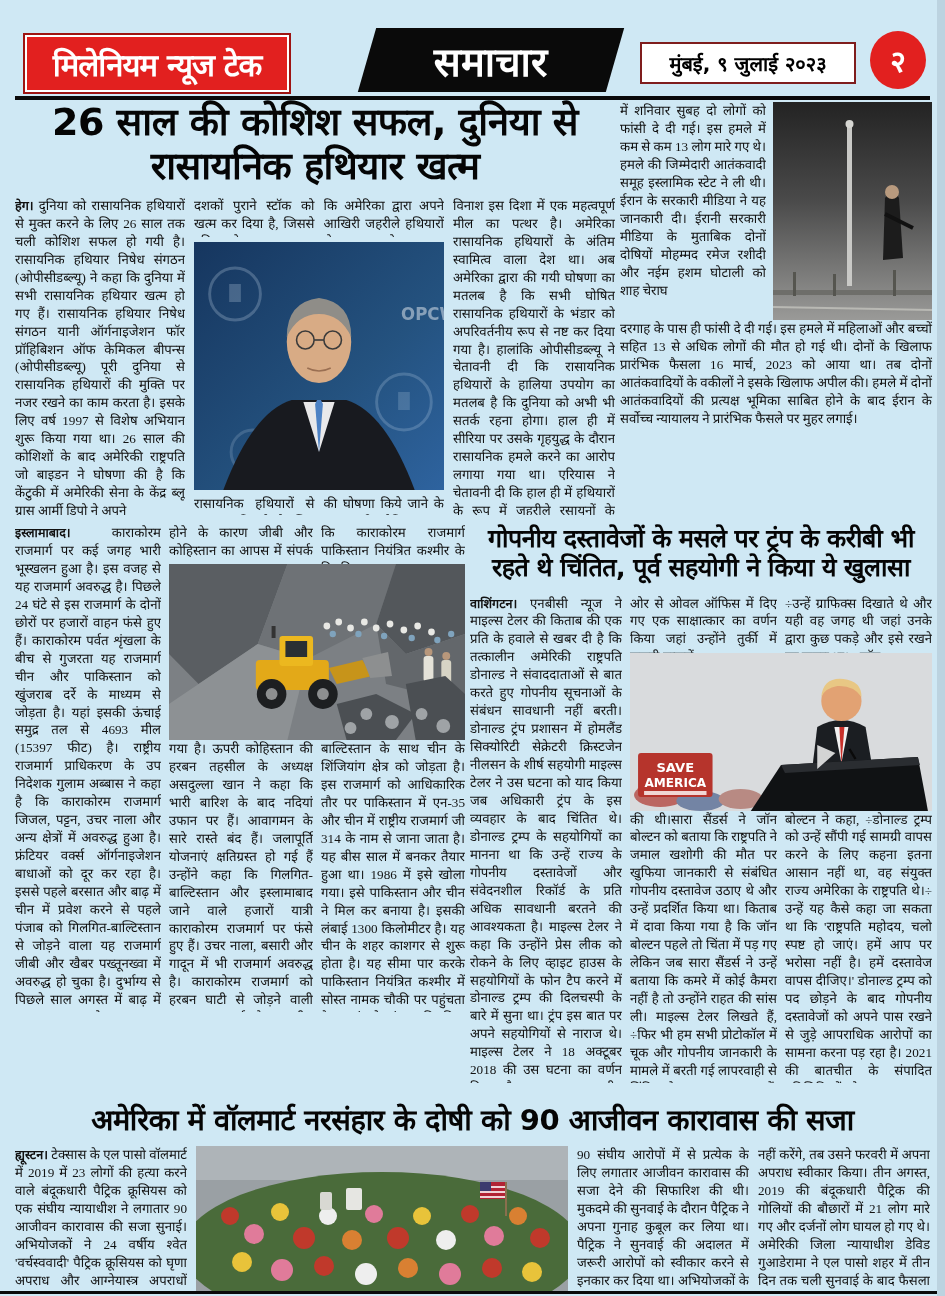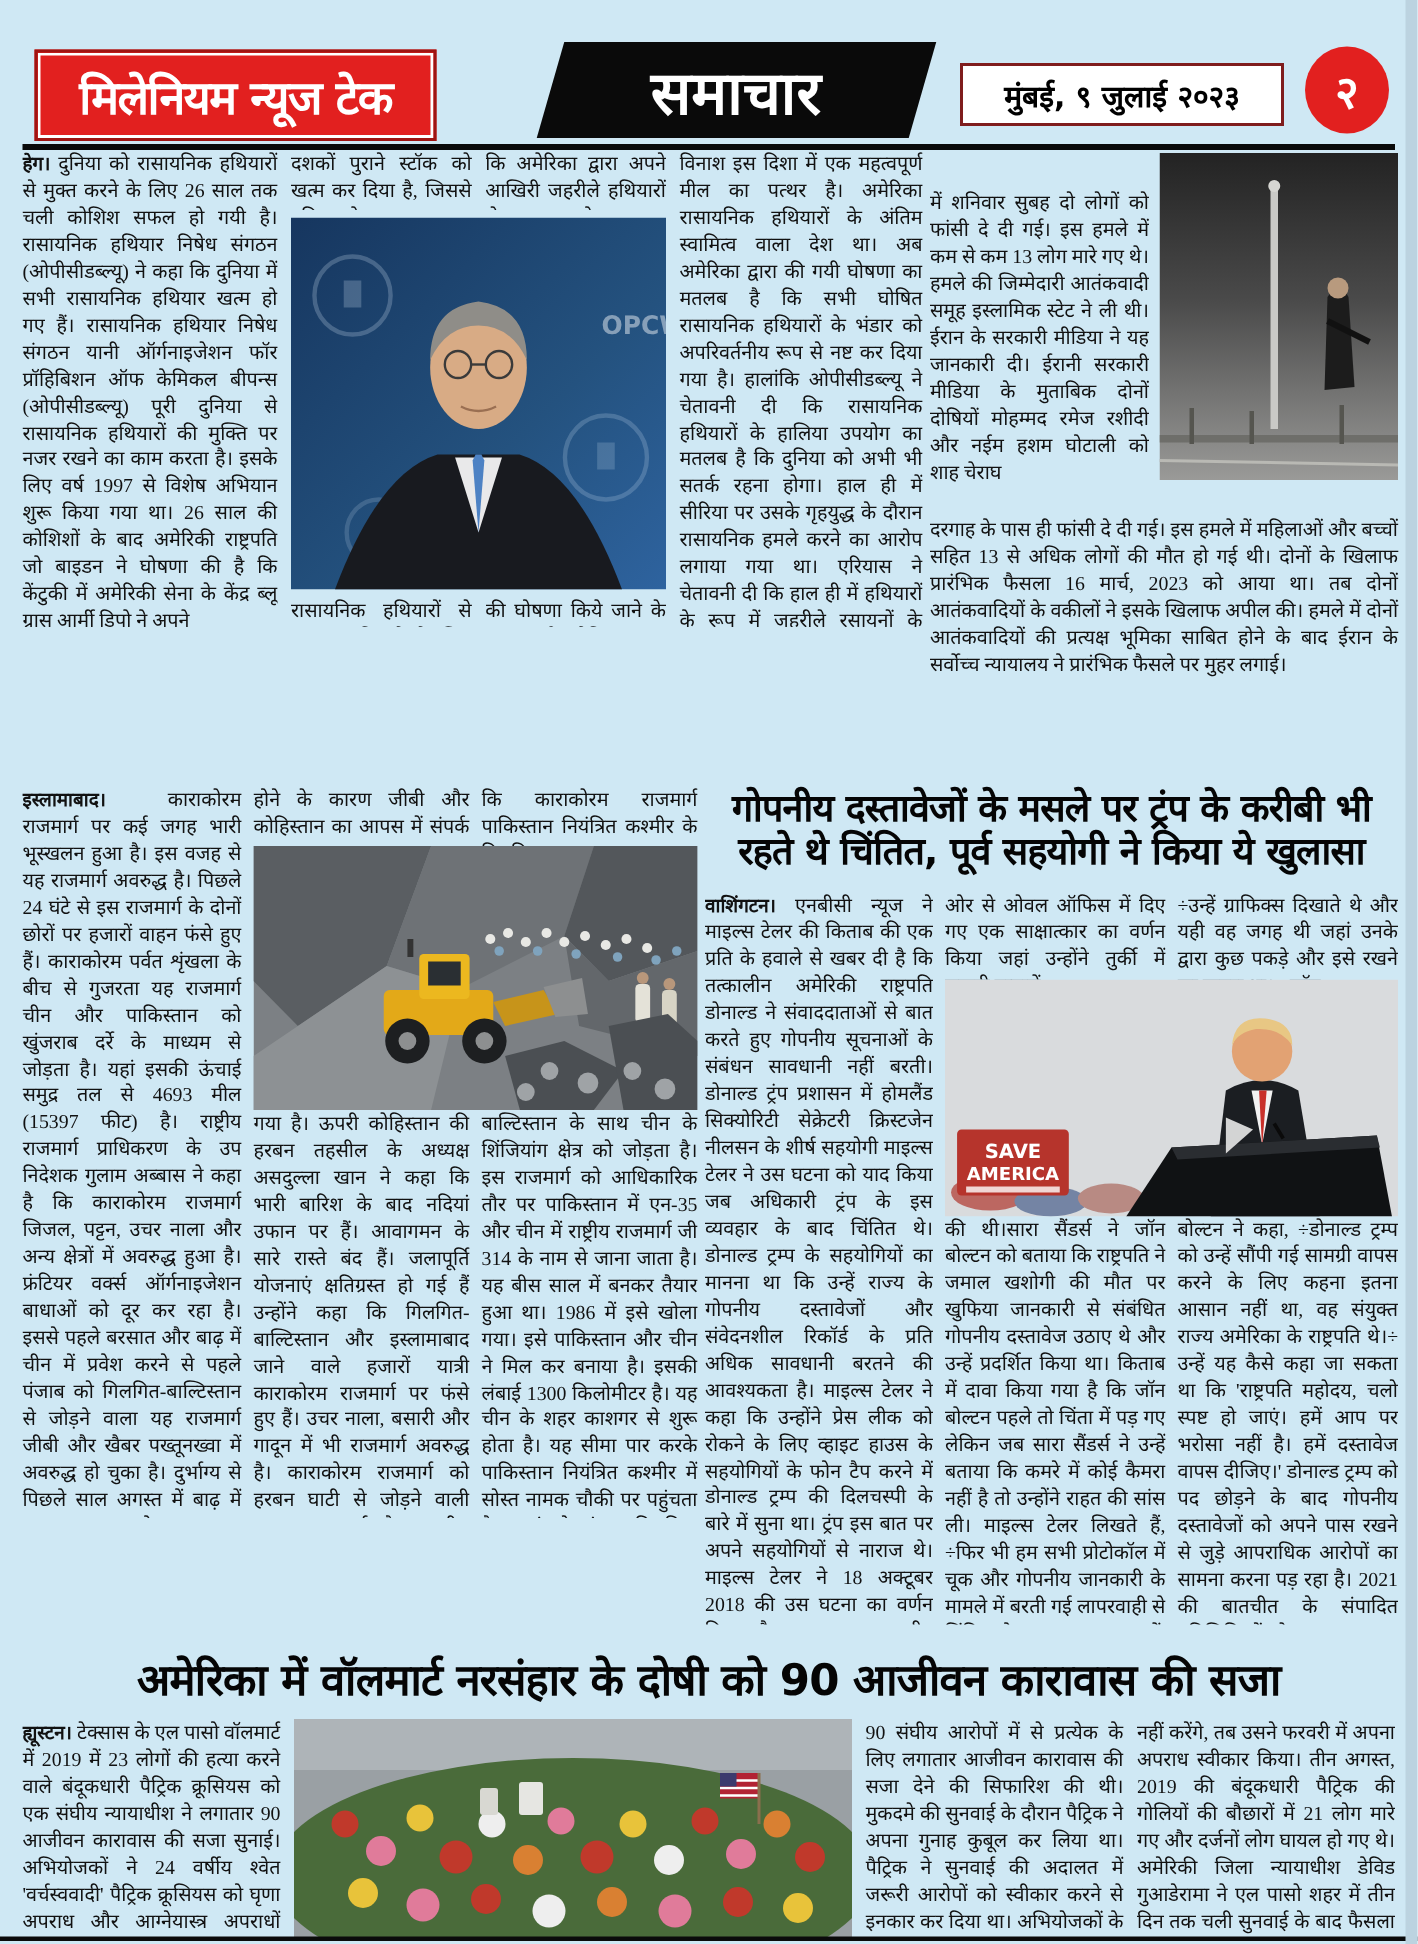--- a/index.html
+++ b/index.html
@@ -58,21 +58,21 @@
     grid-template-rows:40px 248px auto;
     grid-template-areas:"c1 c2t c3t c4" "c1 ph ph c4" "c1 c2b c3b c4";
   }
   .a1c1{grid-area:c1;} .a1c2t{grid-area:c2t;} .a1c3t{grid-area:c3t;}
   .a1ph{grid-area:ph;} .a1c2b{grid-area:c2b;} .a1c3b{grid-area:c3b;} .a1c4{grid-area:c4;}
 
   
   .art2{position:absolute;left:620px;top:100px;width:312px;height:430px;}
   .art2 .headline{font-size:26px;margin:0 0 6px 0;}
   .art2-mid{display:flex;gap:7px;margin-top:2px;}
-  .art2-mid .txt{width:146px;height:218px;overflow:hidden;margin-top:24px;}
+  .art2-mid .txt{width:146px;height:218px;overflow:hidden;}
   .art2-mid .pic{width:159px;height:218px;}
 
   
   .art3{position:absolute;left:15px;top:524px;width:450px;height:560px;}
   .art3 .headline{font-size:25px;margin:0 0 7px 0;}
   .art3-grid{
     display:grid;height:488px;
     grid-template-columns:146px 1fr 1fr;gap:0 8px;
     grid-template-rows:40px 176px auto;
     grid-template-areas:"c1 c2t c3t" "c1 ph ph" "c1 c2b c3b";
@@ -118,20 +118,21 @@
     <div class="date-box">
       <span>मुंबई, ९ जुलाई २०२३</span>
     </div>
     <div class="page-circle">
       <span>२</span>
     </div>
   </div>
   <div class="rule-top"></div>
 
   <div class="art1">
+    <h1 class="headline">26 साल की कोशिश सफल, दुनिया से रासायनिक हथियार खत्म</h1>
     <div class="art1-grid">
       <div class="colblock bodytxt a1c1">
         <p><b>हेग।</b> <span>दुनिया को रासायनिक हथियारों से मुक्त करने के लिए 26 साल तक चली कोशिश सफल हो गयी है। रासायनिक हथियार निषेध संगठन (ओपीसीडब्ल्यू) ने कहा कि दुनिया में सभी रासायनिक हथियार खत्म हो गए हैं। रासायनिक हथियार निषेध संगठन यानी ऑर्गनाइजेशन फॉर प्रॉहिबिशन ऑफ केमिकल बीपन्स (ओपीसीडब्ल्यू) पूरी दुनिया से रासायनिक हथियारों की मुक्ति पर नजर रखने का काम करता है। इसके लिए वर्ष 1997 से विशेष अभियान शुरू किया गया था। 26 साल की कोशिशों के बाद अमेरिकी राष्ट्रपति जो बाइडन ने घोषणा की है कि केंटुकी में अमेरिकी सेना के केंद्र ब्लू ग्रास आर्मी डिपो ने अपने</span></p>
       </div>
       <div class="colblock bodytxt a1c2t">दशकों पुराने स्टॉक को खत्म कर दिया है, जिससे दुनिया को</div>
       <div class="colblock bodytxt a1c3t">कि अमेरिका द्वारा अपने आखिरी जहरीले हथियारों से छुटकारा पाने</div>
       <div class="a1ph">
         <svg class="photo" viewBox="0 0 256 248" preserveAspectRatio="none">
           <defs>
             <linearGradient id="opcwbg" x1="0" y1="0" x2="1" y2="1">

